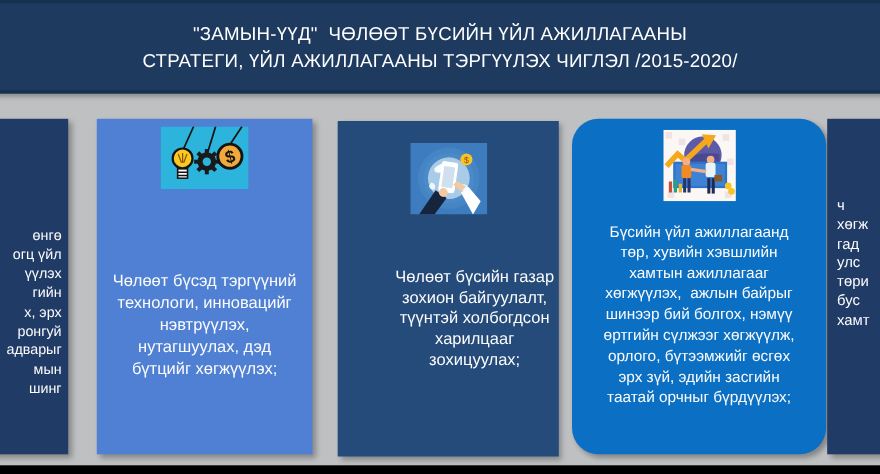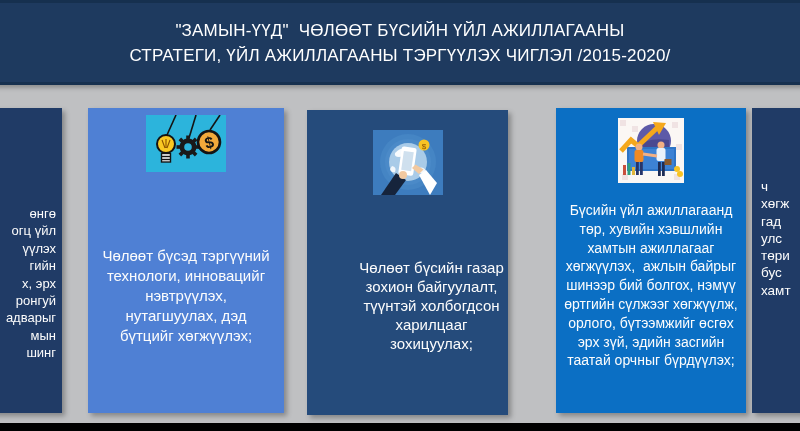--- a/index.html
+++ b/index.html
@@ -26,22 +26,22 @@
   }
   .card-text {
     position:absolute; left:0; right:0;
     color:#FCFCFC; text-align:center; white-space:pre-wrap;
   }
   .card1 { left:-133px; width:195px; background:#203B66; }
   .card1 .card-text { left:auto; right:6px; top:97px; text-align:right; font-size:13px; line-height:17.4px;margin-left:23px; }
   .card2 { left:88px;  width:196px; background:#4F80D4; }
   .card2 .card-text { top:138px; font-size:15px; line-height:20px; }
   .card3 { left:307px; top:110px; width:201px; background:#254B7B; }
-  .card3 .card-text { top:148px; font-size:15px; line-height:19px;margin-left:48px; }
-  .card4 { left:556px; width:190px; background:#0B6FC4; }
+  .card3 .card-text { top:132px; font-size:15px; line-height:19px;margin-left:48px; }
+  .card4 { left:520px; width:231px; background:#0B6FC4;border-radius:24px; }
   .card4 .card-text { top:93px; font-size:14px; line-height:18.8px; }
   .card5 { left:752px; width:195px; background:#203B66; }
   .card5 .card-text { left:9px; right:auto; top:70px; text-align:left; font-size:13.5px; line-height:17.3px; }
   .icon { position:absolute; left:50%; transform:translateX(-50%); line-height:0; }
   .card2 .icon { top:7px; }
   .card3 .icon { top:20px; }
   .card4 .icon { top:10px; }
   svg text { font-family:"Liberation Sans", sans-serif; }
   
   .bottom-bar { position:absolute; left:0; bottom:0; width:100%; height:8px; background:#000000; }

